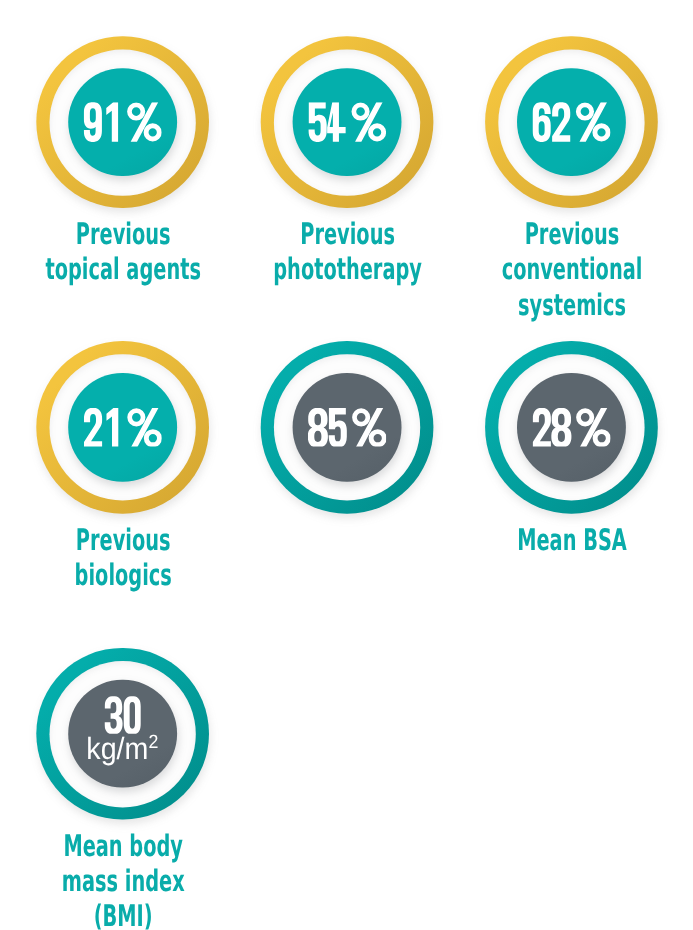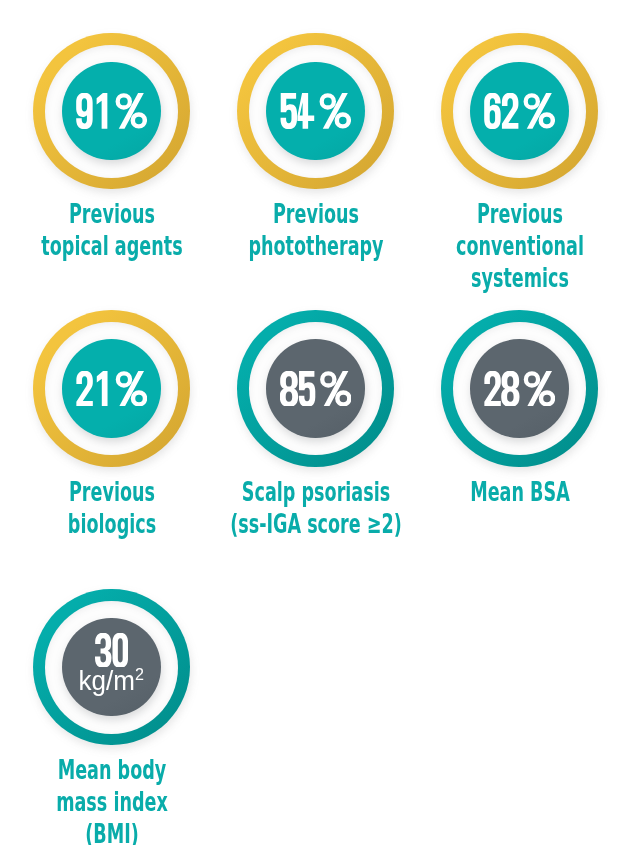--- a/index.html
+++ b/index.html
@@ -177,24 +177,20 @@
       </div>
       <div class="caption" style="font-size: 27px; line-height: 32px; left: 519.5px; top: 198.1px;">
         <span>Previous</span>
         <span>conventional</span>
         <span>systemics</span>
       </div>
       <div class="caption" style="font-size: 27px; line-height: 32px; left: 111.5px; top: 475.6px;">
         <span>Previous</span>
         <span>biologics</span>
       </div>
-      <div class="caption" style="font-size: 27px; line-height: 32px; left: 315.5px; top: 475.6px;">
-        <span>Scalp psoriasis</span>
-        <span>(ss-IGA score ≥2)</span>
-      </div>
       <div class="caption" style="font-size: 27px; line-height: 32px; left: 519.5px; top: 475.6px;">
         <span>Mean BSA</span>
       </div>
       <div class="caption" style="font-size: 27px; line-height: 32px; left: 111.5px; top: 754.1px;">
         <span>Mean body</span>
         <span>mass index</span>
         <span>(BMI)</span>
       </div>
     </div>
   </div>

